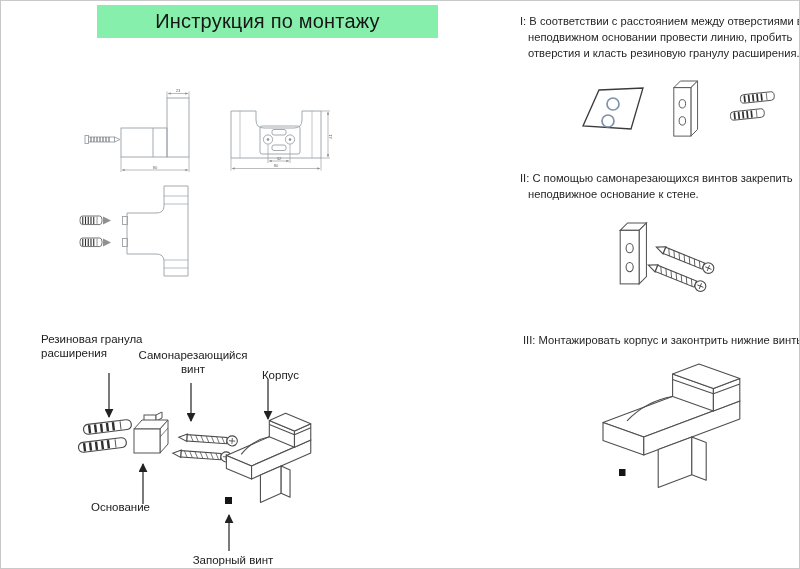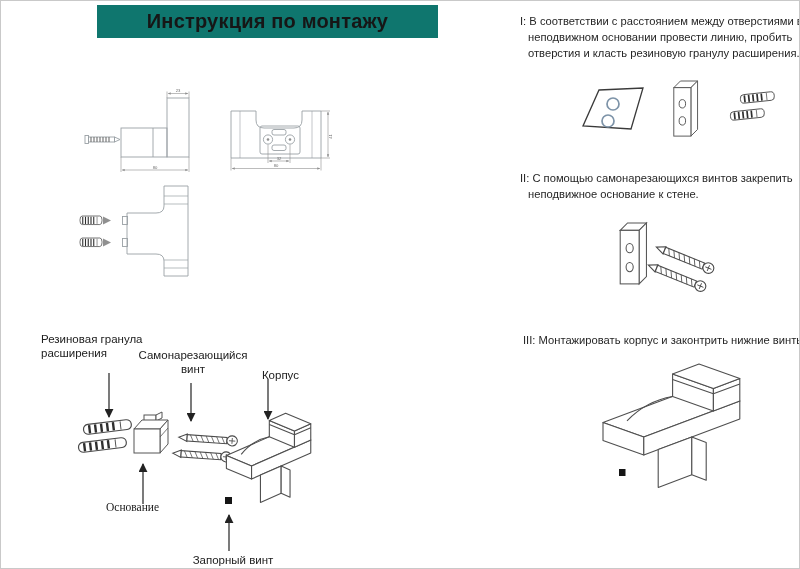--- a/index.html
+++ b/index.html
@@ -1,31 +1,31 @@
 <!DOCTYPE html>
 <html><head>
 <meta charset="utf-8">
 <style>
   html,body{margin:0;padding:0;background:#fff;}
   .page{position:relative;width:800px;height:569px;background:#ffffff;border:1px solid #c9c9c9;
         box-sizing:border-box;font-family:"Liberation Sans",sans-serif;color:#2a2a2a;overflow:hidden;}
-  .title-bar{position:absolute;left:96px;top:4px;width:341px;height:33px;background:#0f766e;
-             display:flex;align-items:center;justify-content:center;font-weight:bold;}
+  .title-bar{position:absolute;left:96px;top:4px;width:341px;height:33px;background:#86efac;
+             display:flex;align-items:center;justify-content:center;}
   .title-bar span{font-size:20px;color:#161616;letter-spacing:.2px;}
   .section-title{position:absolute;left:124px;top:50px;font-size:15.5px;color:#1c1c1c;}
   .step-text{position:absolute;left:519px;width:284px;font-size:11.2px;line-height:16px;color:#262626;
              padding-left:8px;text-indent:-8px;}
   .step-1{top:12px;}
   .step-2{top:169px;}
   .step-3{top:331px;white-space:nowrap;left:522px;}
   .part-label{position:absolute;font-size:11.5px;line-height:14px;color:#202020;}
   .lbl-anchor{left:40px;top:331px;width:118px;}
   .lbl-screw{left:136px;top:347px;width:112px;text-align:center;}
   .lbl-body{left:246px;top:367px;width:52px;text-align:right;}
-  .lbl-base{left:105px;top:499px;width:74px;font-family:Liberation Serif, serif;}
+  .lbl-base{left:90px;top:499px;width:74px;}
   .lbl-lock{left:182px;top:552px;width:100px;text-align:center;}
   svg.fig{position:absolute;overflow:visible;}
   .dimtxt{fill:#6e6e6e;font-family:"Liberation Sans",sans-serif;font-size:4.2px;}
 </style>
 </head>
 <body>
 
 <div class="page">
 
   <svg width="0" height="0" style="position:absolute">

